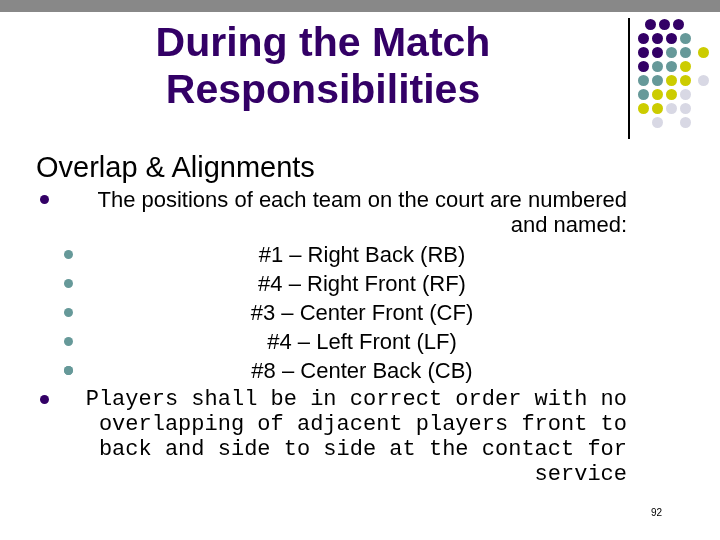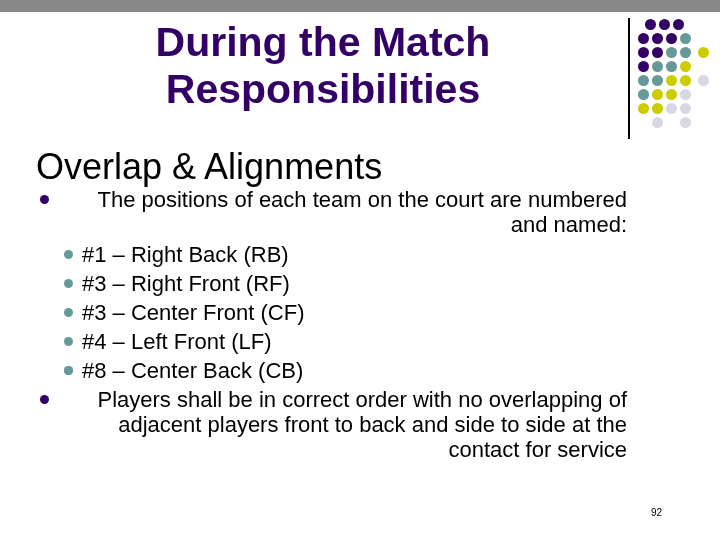--- a/index.html
+++ b/index.html
@@ -11,33 +11,33 @@
   .slide-title{
     position:absolute;left:103px;top:7px;width:440px;
     text-align:center;color:#330066;font-weight:bold;
     font-size:41px;line-height:47px;letter-spacing:0;
   }
   .deco-line{position:absolute;left:628px;top:6px;width:2px;height:121px;background:#000;}
   .dot-grid{position:absolute;left:638px;top:7px;}
   .dot-row{display:flex;height:11px;margin-bottom:3px;}
   .dot{width:11px;height:11px;border-radius:50%;margin-right:3px;flex:0 0 auto;background:transparent;}
   .dot.wide{margin-left:4px;}
-  .body-heading{position:absolute;left:36px;top:139px;font-size:36px;line-height:32px;}
+  .body-heading{position:absolute;left:36px;top:139px;font-size:29px;line-height:32px;}
   .body-text{position:absolute;left:36px;top:175px;width:606px;}
   .l1-item{position:relative;padding-left:29px;font-size:22px;line-height:25px;}
   .l1-item .bullet1{
     position:absolute;left:4px;top:8px;width:9px;height:9px;border-radius:50%;background:#330066;
   }
   .l1-text{width:562px;text-align:right;}
   .l2-list{margin-left:28px;margin-top:3px;}
-  .l2-item{position:relative;padding-left:18px;font-size:22px;line-height:29px;}
+  .l2-item{position:relative;padding-left:18px;font-size:22px;line-height:29px;text-align:center;}
   .l2-item .bullet2{
     position:absolute;left:0;top:10px;width:9px;height:9px;border-radius:50%;background:#669999;
   }
-  .l1-item.second{margin-top:2px;}
+  .l1-item.second{margin-top:2px;font-family:Liberation Mono, monospace;}
   .page-number{position:absolute;left:651px;top:494px;font-size:10px;line-height:13px;color:#000;}
 </style>
 </head>
 <body>
 
 <div class="slide">
 
   <div class="slide-title">
     <span>During the Match</span><br>
     <span>Responsibilities</span>
@@ -105,21 +105,21 @@
       <div class="l1-text">The positions of each team on the court are numbered and named:</div>
     </div>
 
     <div class="l2-list">
       <div class="l2-item">
         <span class="bullet2"></span>
         <span>#1 – Right Back (RB)</span>
       </div>
       <div class="l2-item">
         <span class="bullet2"></span>
-        <span>#3 – Right Front (RF)</span>
+        <span>#4 – Right Front (RF)</span>
       </div>
       <div class="l2-item">
         <span class="bullet2"></span>
         <span>#3 – Center Front (CF)</span>
       </div>
       <div class="l2-item">
         <span class="bullet2"></span>
         <span>#4 – Left Front (LF)</span>
       </div>
       <div class="l2-item">

